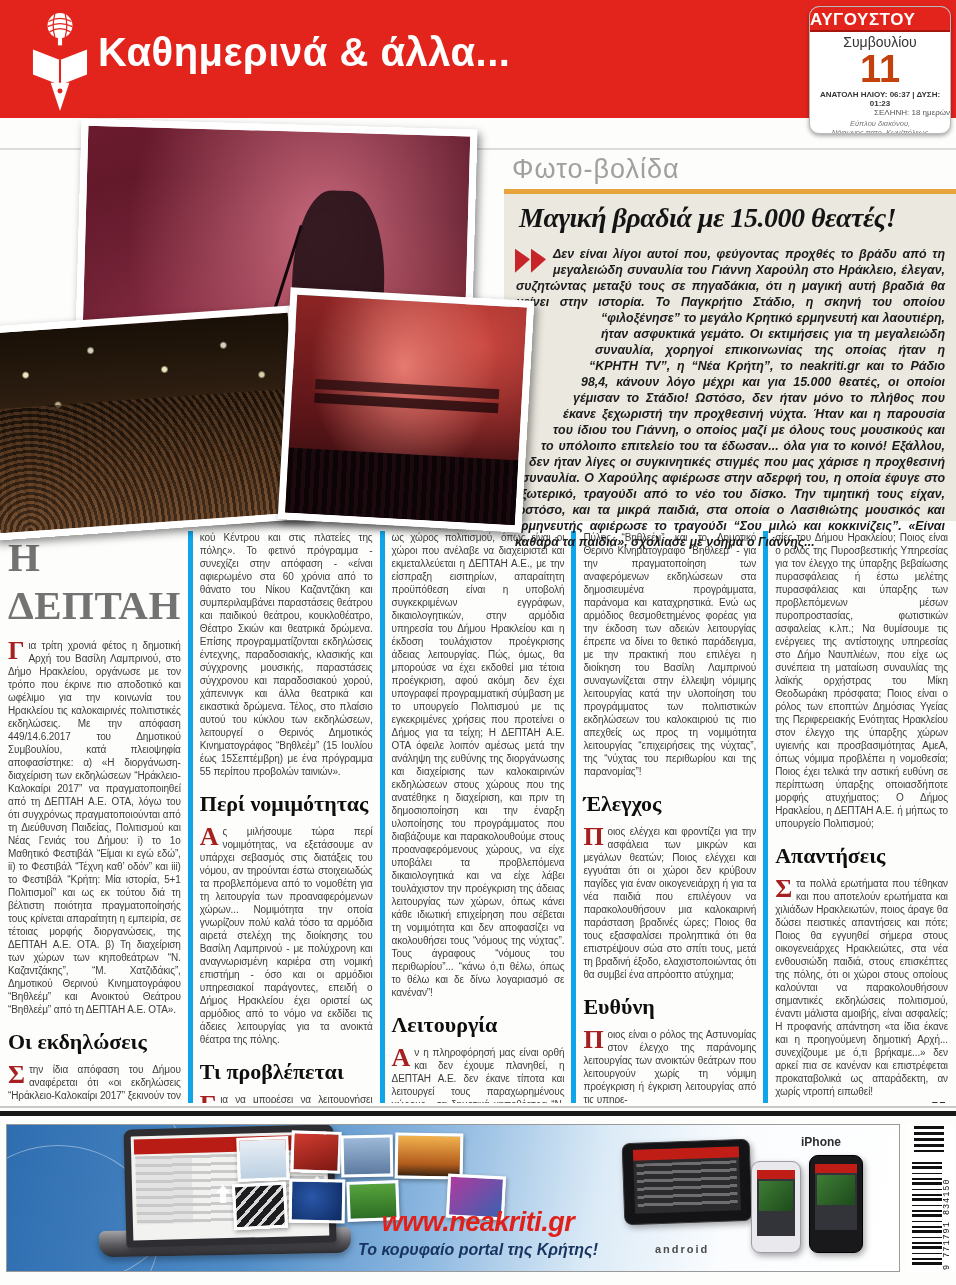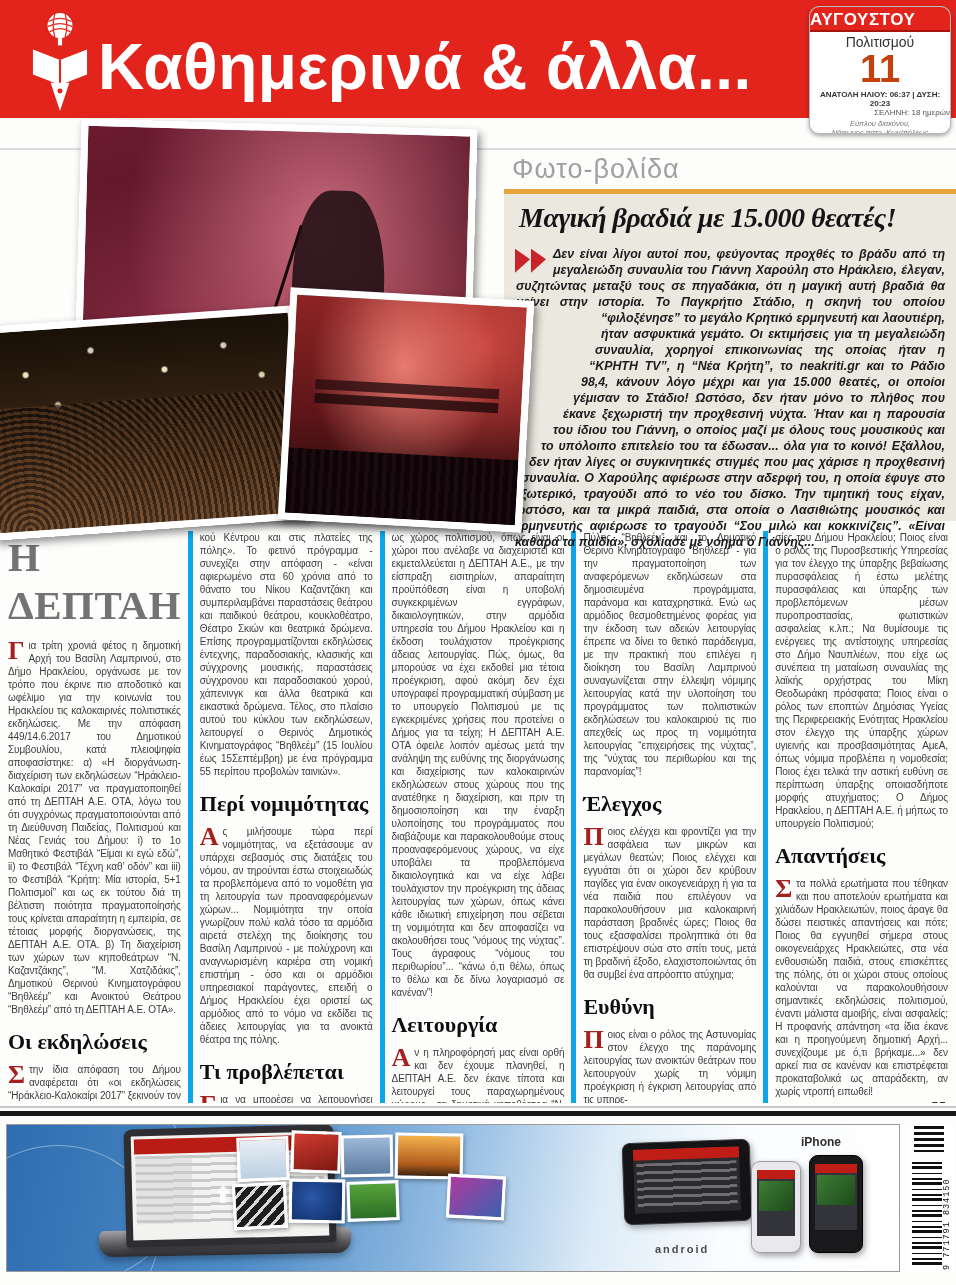--- a/index.html
+++ b/index.html
@@ -1,21 +1,21 @@
 <!DOCTYPE html>
 <html style="--banner-red: #e3241c; --accent-orange: #e8a43c; --dropcap-red: #a6201f; --url-red: #e0201b;"><head>
 <meta charset="utf-8">
 <style>
   html,body{margin:0;padding:0;background:#888;}
   .page{position:relative;width:956px;height:1285px;margin:0 auto;background:#fdfdfc;overflow:hidden;
         font-family:"Liberation Sans",sans-serif;}
 
   
   .masthead{position:absolute;left:0;top:0;width:956px;height:118px;background:var(--banner-red,#e3241c);}
-  .masthead-title{position:absolute;left:98px;top:30px;color:#fff;font-size:64px;font-weight:bold;letter-spacing:0.5px;white-space:nowrap;}
+  .masthead-title{position:absolute;left:98px;top:30px;color:#fff;font-size:40px;font-weight:bold;letter-spacing:0.5px;white-space:nowrap;}
   .logo{position:absolute;left:28px;top:10px;width:64px;height:104px;}
 
   
   .calendar{position:absolute;right:5px;top:6px;width:140px;height:126px;background:#fff;border:1px solid #b9b9b9;
             border-radius:10px;box-shadow:0 2px 4px rgba(0,0,0,.35);z-index:20;overflow:hidden;}
   .calendar-header{background:var(--banner-red,#e3241c);border-bottom:2px solid #a6140e;color:#fff;font-weight:bold;
                    font-size:17px;padding:3px 0 0;letter-spacing:0.5px;}
   .calendar-weekday{font-size:14px;text-align:center;color:#333;margin-top:2px;}
   .calendar-day{font-size:38px;font-weight:bold;text-align:center;line-height:1.0;color:#c2410c;}
   .calendar-sun{font-size:8px;text-align:center;color:#333;margin-top:2px;font-weight:bold;}
@@ -143,23 +143,23 @@
       <path d="M4 38 L30 48 L56 38 L56 62 L30 72 L4 62 Z" fill="#fff"></path>
       <path d="M30 48 L30 72" stroke="#e3241c" stroke-width="2"></path>
       <path d="M21 70 L39 70 L30 97 Z" fill="#fff"></path>
       <circle cx="30" cy="78" r="2.4" fill="#e3241c"></circle>
     </svg>
     <div class="masthead-title">Καθημερινά &amp; άλλα...</div>
   </div>
 
   <div class="calendar">
     <div class="calendar-header">ΑΥΓΟΥΣΤΟΥ</div>
-    <div class="calendar-weekday">Πολιτισμού</div>
+    <div class="calendar-weekday">Συμβουλίου</div>
     <div class="calendar-day">11</div>
-    <div class="calendar-sun">ΑΝΑΤΟΛΗ ΗΛΙΟΥ: 06:37 | ΔΥΣΗ: 20:23</div>
+    <div class="calendar-sun">ΑΝΑΤΟΛΗ ΗΛΙΟΥ: 06:37 | ΔΥΣΗ: 01:23</div>
     <div class="calendar-moon">ΣΕΛΗΝΗ: 18 ημερών</div>
     <div class="calendar-saints">
       <div>Εύπλου διακόνου,</div>
       <div>Νήφωνος πατρ. Κων/πόλεως</div>
     </div>
   </div>
 
   <div class="rule-top"></div>
 
   <div class="photo photo-main">
@@ -248,20 +248,24 @@
     <div class="arrow" style="left:300px;top:48px;transform:scale(.8);"></div>
     <div class="arrow" style="left:206px;top:56px;transform:scale(.7);"></div>
     <div class="thumb" style="left:230px;top:12px;width:46px;height:38px;background:linear-gradient(180deg,#e8eef5,#bcd0e2);transform:rotate(-2deg);"></div>
     <div class="thumb" style="left:284px;top:6px;width:44px;height:36px;background:linear-gradient(160deg,#d23c30,#7d1812);transform:rotate(2deg);"></div>
     <div class="thumb" style="left:334px;top:10px;width:46px;height:36px;background:linear-gradient(180deg,#9db8d8,#5d7ba0);transform:rotate(-1deg);"></div>
     <div class="thumb" style="left:388px;top:8px;width:62px;height:40px;background:linear-gradient(180deg,#f2b24e,#b35d1d 70%,#3c2410);transform:rotate(1deg);"></div>
     <div class="thumb" style="left:440px;top:50px;width:52px;height:38px;background:linear-gradient(135deg,#b03a9e,#3a62b0);transform:rotate(3deg);"></div>
     <div class="thumb" style="left:226px;top:58px;width:48px;height:40px;background:repeating-linear-gradient(135deg,#1d1d1f 0 6px,#d8d8d8 6px 9px);transform:rotate(-3deg);"></div>
     <div class="thumb" style="left:282px;top:54px;width:50px;height:38px;background:radial-gradient(circle at 40% 40%,#2a57a8,#0d2a60);transform:rotate(1deg);"></div>
     <div class="thumb" style="left:340px;top:56px;width:46px;height:34px;background:linear-gradient(180deg,#57a33c,#2c6e24);transform:rotate(-2deg);"></div>
+    <div class="ad-text">
+      <div class="ad-url">www.neakriti.gr</div>
+      <div class="ad-tagline">Το κορυφαίο portal της Κρήτης!</div>
+    </div>
     <div class="tablet">
       <div class="tablet-screen">
         <div class="tb-bar"></div>
         <div class="tb-lines"></div>
       </div>
     </div>
     <div class="device-label android-label">android</div>
     <div class="phone phone-white">
       <div class="ph-screen">
           <div class="ph-bar"></div>

